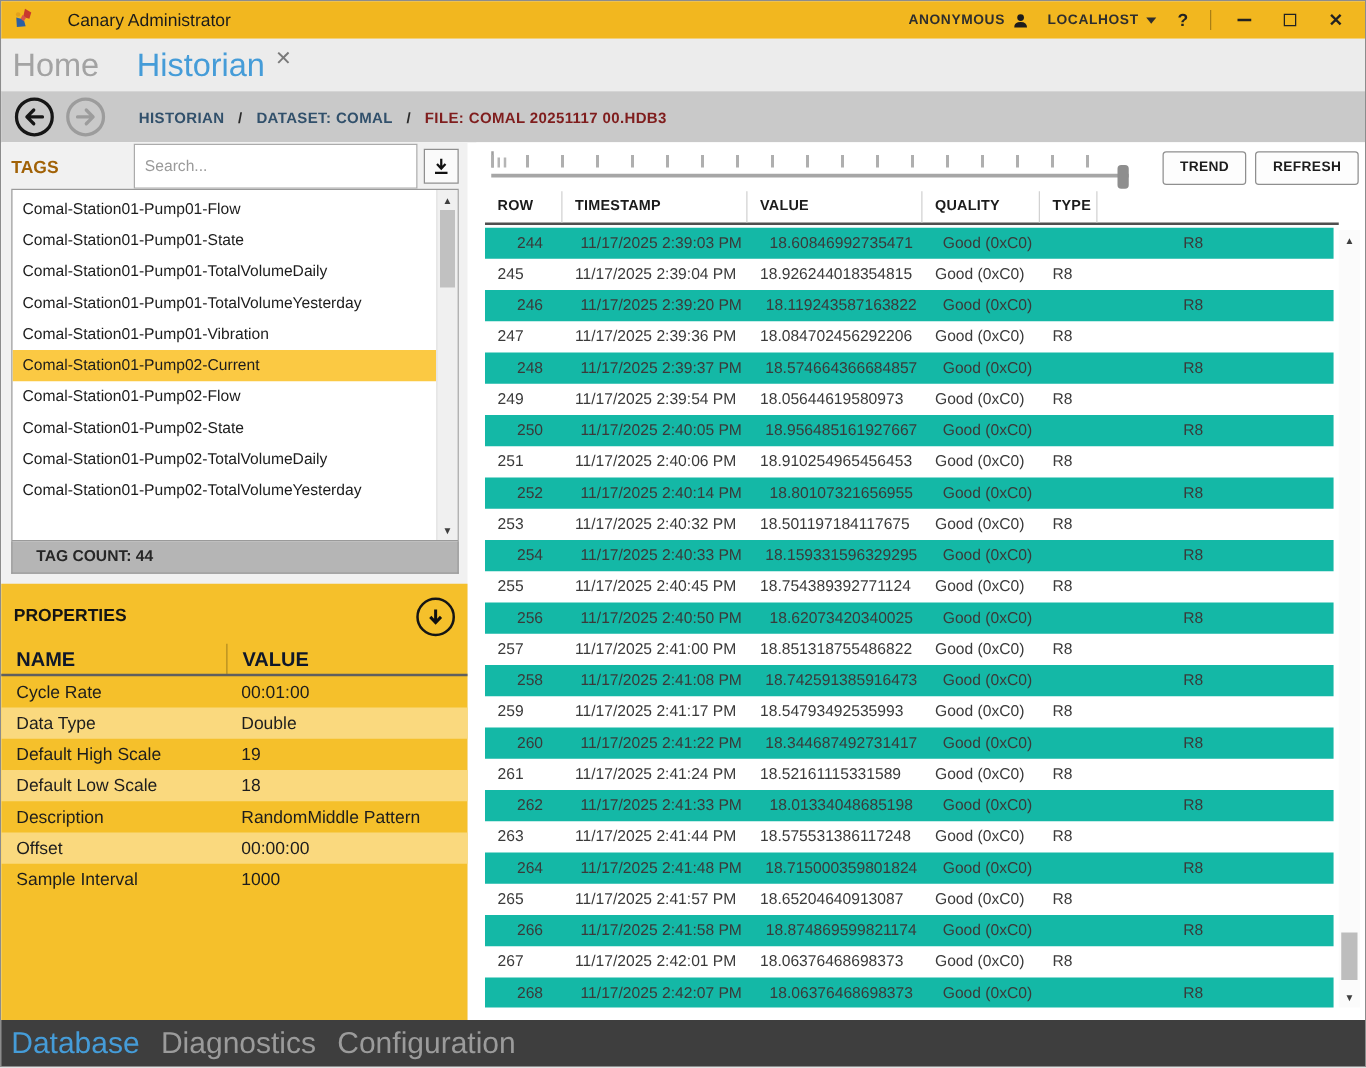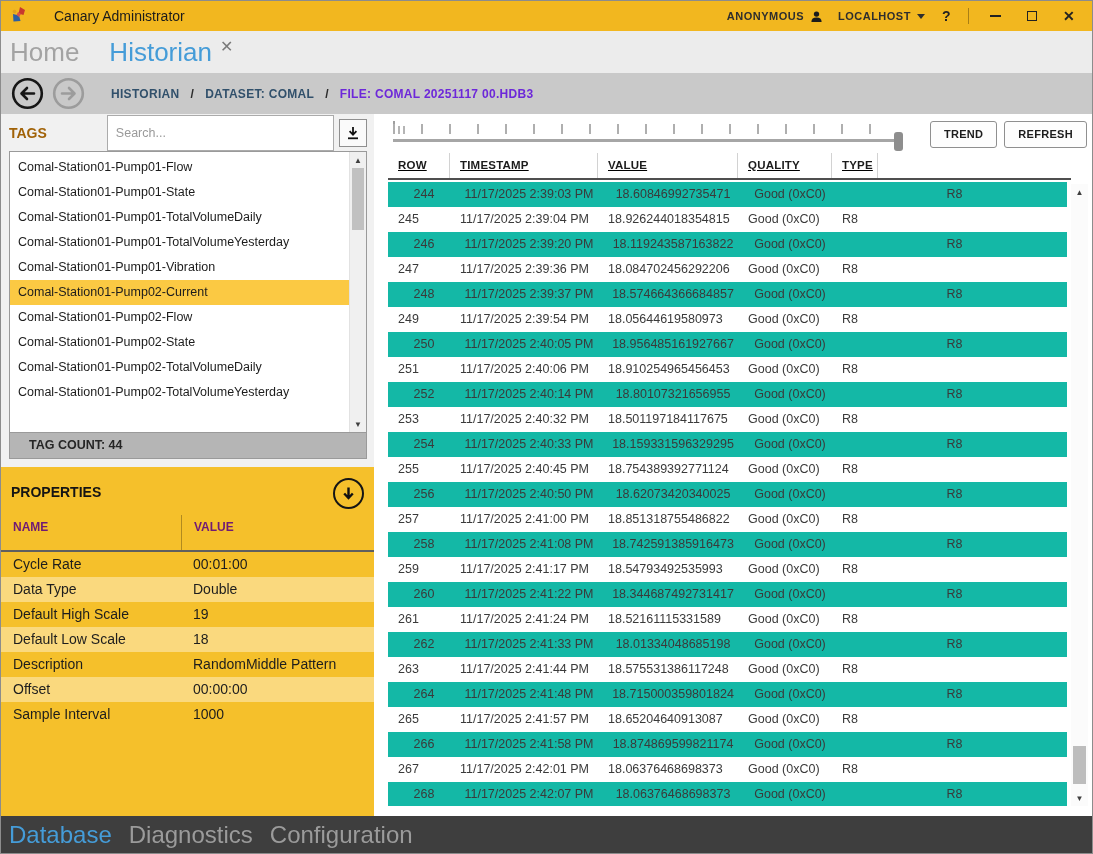--- a/index.html
+++ b/index.html
@@ -30,21 +30,21 @@
   .tab-home { color:#A3A3A3; }
   .tab-active { color:var(--link-blue,#459CD8); margin-left:30px; }
   .tab-close { font-size:16px; color:#7a7a7a; margin-left:8px; align-self:flex-start; margin-top:6px; }
 
   
   .breadcrumb-bar { position:absolute; top:72px; left:0; right:0; height:41px; background:#C9C9C9;
     display:flex; align-items:center; padding-left:10px; }
   .nav-circle { width:33px; height:33px; margin-right:8px; cursor:default; }
   .breadcrumb { display:flex; align-items:center; margin-left:18px; font-size:12px; font-weight:bold; letter-spacing:.3px; }
   .bc-seg { color:#31506B; }
-  .bc-seg.bc-file { color:#6d28d9; }
+  .bc-seg.bc-file { color:#7f1d1d; }
   .bc-sep { color:#2b2b2b; margin:0 11px; font-weight:bold; }
 
   
   .content { position:absolute; top:113px; left:0; right:0; bottom:37px; background:#fff; }
   .left-panel { position:absolute; left:0; top:0; width:373px; height:100%; background:#F1F1F1; }
 
   .tags-toolbar { position:absolute; top:5px; left:8px; right:7px; height:28px; display:flex; align-items:center; }
   .tags-title { font-size:14px; font-weight:bold; color:#a16207; margin-right:12px; }
   .search-input { flex:1; height:36px; border:1px solid #ABABAB; background:#fff; font-size:12.5px;
     font-family:"Liberation Sans",sans-serif; padding:0 8px; color:#333; outline:none;margin-left:48px; }
@@ -69,21 +69,21 @@
     border:1px solid #9A9A9A; border-top:none; line-height:24px; padding-left:19px;
     font-size:12.5px; font-weight:bold; color:#262626; }
 
   
   .properties { position:absolute; left:0; top:353px; width:373px; bottom:0; background:var(--panel-yellow,#F5C02B); }
   .prop-header { display:flex; align-items:flex-start; justify-content:space-between; padding:11px 10px 0 10px; }
   .prop-title { font-size:14px; font-weight:bold; color:#141414; padding-top:6px; }
   .circle-btn { width:31px; height:31px; border:2.5px solid #151515; border-radius:50%;
     display:flex; align-items:center; justify-content:center; background:transparent; }
   .prop-cols { display:grid; grid-template-columns:180px 1fr; margin-top:6px; border-bottom:2px solid #5f5f5f; }
-  .prop-col { font-size:12px; font-weight:bold; color:#701a75; padding:5px 0 16px 12px; }
+  .prop-col { font-size:16px; font-weight:bold; color:#0f172a; padding:5px 0 1px 12px; }
   .prop-col.val { border-left:1px solid rgba(0,0,0,.28); }
   .prop-row { display:grid; grid-template-columns:180px 1fr; height:25px; line-height:25px; font-size:14px; color:#1d1d1d; }
   .prop-row.alt { background:var(--panel-yellow-light,#FAD97E); }
   .prop-cell { padding-left:12px; white-space:nowrap; }
 
   
   .right-panel { position:absolute; left:380px; top:0; right:0; height:100%; background:#fff; }
   .data-toolbar { position:absolute; top:2px; left:12px; right:5px; height:36px; display:flex; align-items:center; }
   .ruler { flex:1; position:relative; height:34px; margin-right:20px; }
   .ruler-ticks { position:absolute; left:0; right:8px; top:7px; height:10px;
@@ -91,21 +91,21 @@
   .ruler-tick-tall { position:absolute; left:0; top:4px; width:2px; height:13px; background:#9F9F9F; }
   .ruler-tick-s1 { position:absolute; left:5px; top:9px; width:2px; height:8px; background:#B5B5B5; }
   .ruler-tick-s2 { position:absolute; left:10px; top:9px; width:2px; height:8px; background:#B5B5B5; }
   .ruler-track { position:absolute; left:0; right:0; top:22px; height:3px; background:#A6A6A6; }
   .ruler-thumb { position:absolute; right:0; top:15px; width:9px; height:19px; background:#8E8E8E; border-radius:3px; }
   .btn { height:27px; padding:0 13px; background:#FDFDFD; border:1px solid #8F8F8F; border-radius:3px;
     font-size:11px; font-weight:bold; color:#1d1d1d; font-family:"Liberation Sans",sans-serif;
     margin-left:7px; display:flex; align-items:center; letter-spacing:.3px; }
 
   .data-header { position:absolute; top:39px; left:7px; right:21px; height:27px;
-    display:grid; grid-template-columns:62px 148px 140px 94px 46px 1fr; border-bottom:2px solid #4F4F4F;text-decoration:underline; }
+    display:grid; grid-template-columns:62px 148px 140px 94px 46px 1fr; border-bottom:2px solid #4F4F4F; }
   .dh-cell { font-size:11.5px; font-weight:bold; color:#1b1b1b; line-height:25px; padding-left:10px;
     border-right:1px solid #D2D2D2; letter-spacing:.2px; }
   .dh-fill { border-right:none; }
   .data-body { position:absolute; top:68px; left:7px; right:25px; bottom:10px; overflow:hidden; }
   .data-row { display:grid; grid-template-columns:62px 148px 140px 94px 1fr; height:25px; line-height:25px;
     font-size:12.5px; color:#3a3a3a; }
   .data-row.alt { background:#14b8a6;text-align:center; }
   .data-cell { padding-left:10px; white-space:nowrap; }
   .table-scrollbar { position:absolute; right:4px; top:70px; bottom:10px; width:17px; background:#FBFBFB; }
 

